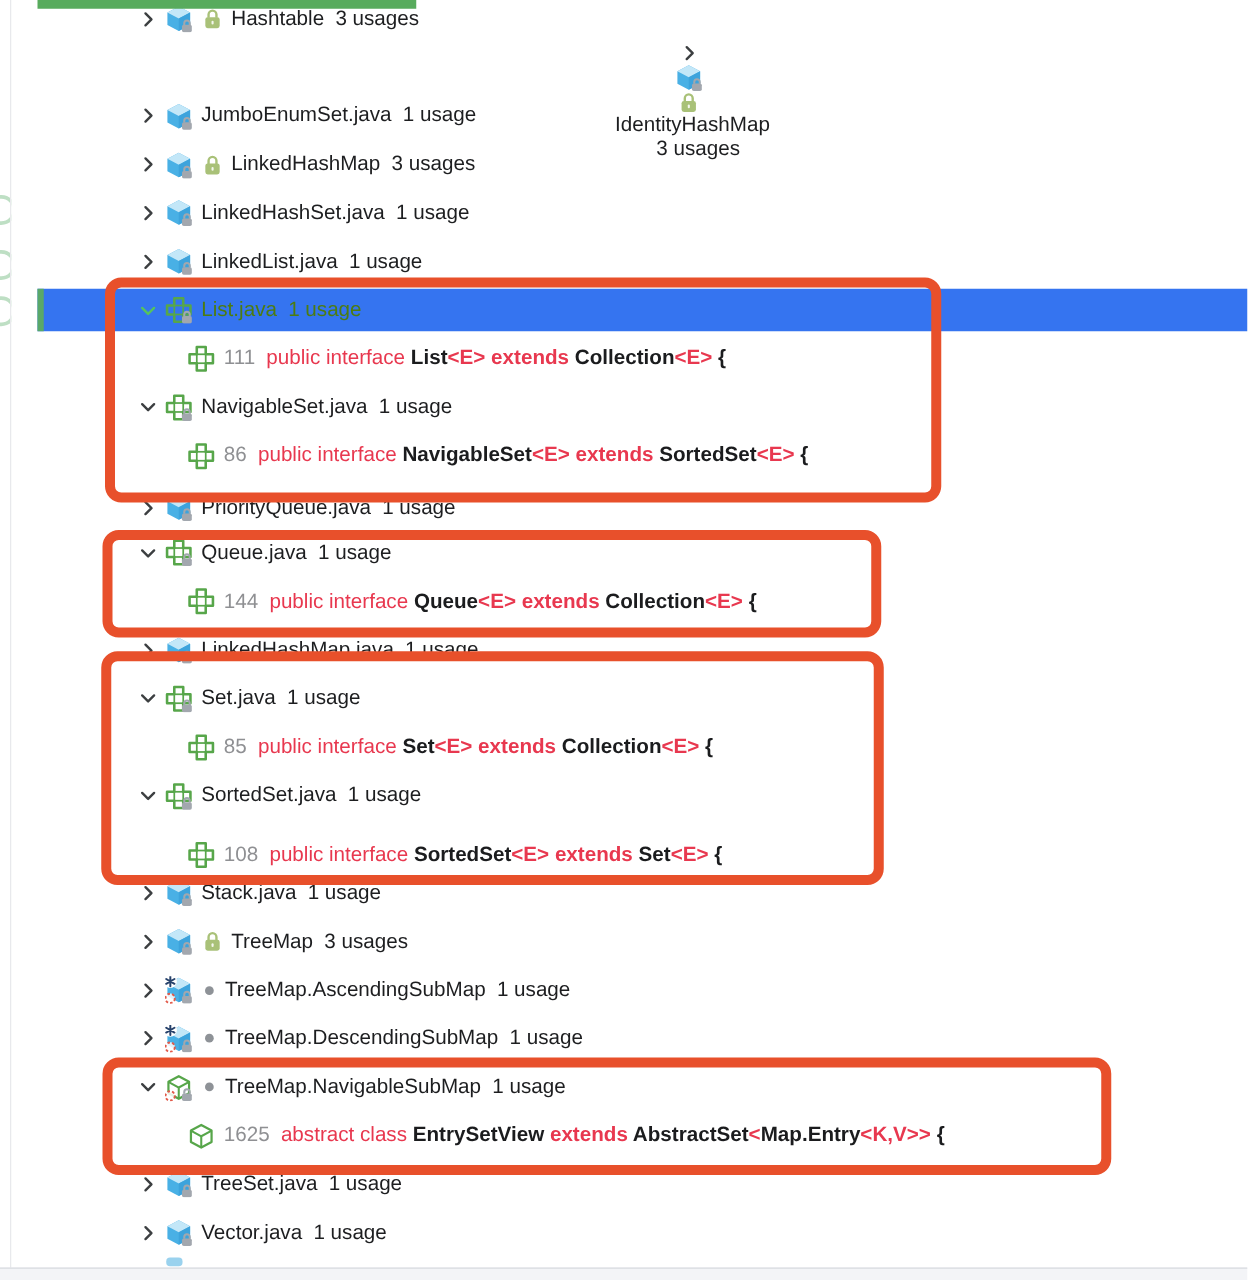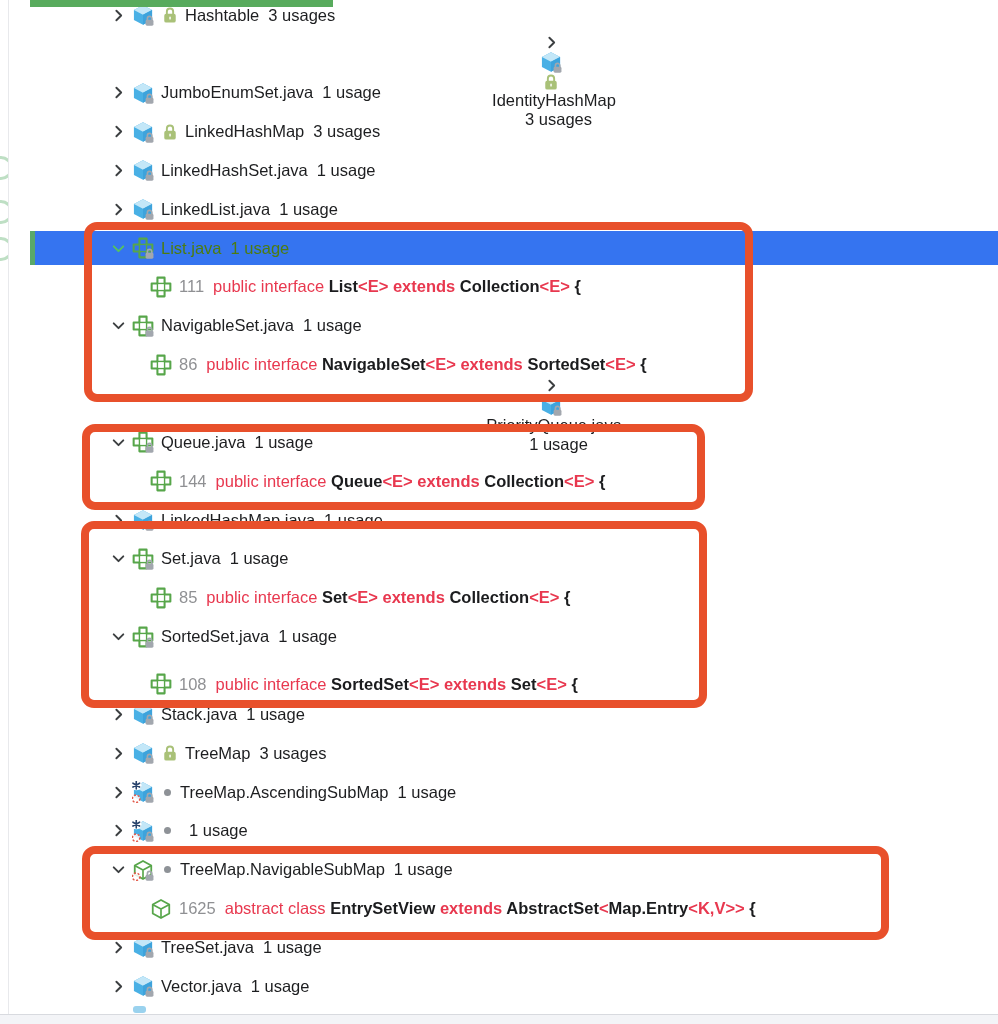--- a/index.html
+++ b/index.html
@@ -235,21 +235,21 @@
       <div class="row" style="top: 345.25px; height: 38.85px; padding-left: 141px;">
         <span class="node-icon">
           <svg viewBox="0 0 16 16" xmlns="http://www.w3.org/2000/svg">
             <path d="M5.4 1.2h5.2v4.2h4.2v5.2h-4.2v4.2H5.4v-4.2H1.2V5.4h4.2Z" fill="none" stroke="#57A64A" stroke-width="1.5" stroke-linejoin="round"></path>
             <rect x="5.4" y="5.4" width="5.2" height="5.2" fill="none" stroke="#57A64A" stroke-width="1"></rect>
           </svg>
         </span>
         <span class="line-num">86</span>
         <span><span class="seg-kw">public interface </span><span class="seg-name">NavigableSet</span><span class="seg-gen">&lt;E&gt;</span><span class="seg-kwb"> extends </span><span class="seg-name">SortedSet</span><span class="seg-gen">&lt;E&gt;</span><span class="seg-brace"> {</span></span>
       </div>
-      <div class="row" style="top: 377px; height: 38.85px; padding-left: 101px; flex-direction: column;">
+      <div class="row" style="top: 387px; height: 38.85px; padding-left: 101px;">
         <span class="chev">
           <svg viewBox="0 0 16 16" xmlns="http://www.w3.org/2000/svg">
             <path d="M6 3.5 10.5 8 6 12.5" fill="none" stroke="currentColor" stroke-width="1.8" stroke-linecap="round" stroke-linejoin="round"></path>
           </svg>
         </span>
         <span class="node-icon">
           <svg viewBox="0 0 16 16" xmlns="http://www.w3.org/2000/svg">
             <path d="M8 .9 14.6 4.4v7.2L8 15.1 1.4 11.6V4.4Z" fill="#49B0E5"></path>
             <path d="M1.4 4.4 8 .9l6.6 3.5L8 7.9Z" fill="#C3E7F8"></path>
             <path d="M8 7.9 14.6 4.4v7.2L8 15.1Z" fill="#3DA3DC"></path>
@@ -442,20 +442,21 @@
             <g stroke="#27426B" stroke-width="1.15" stroke-linecap="round">
               <path d="M3.1 0.2v5.6M0.7 1.6l4.8 2.8M5.5 1.6 0.7 4.4"></path>
             </g>
             <circle cx="3" cy="12.9" r="2.8" fill="#fff" opacity="0.85"></circle>
             <circle cx="3" cy="12.9" r="2.7" fill="none" stroke="#E25A4A" stroke-width="1.1" stroke-dasharray="1.5 1.2"></circle>
             <path d="M11.2 11.6v-1a1.6 1.6 0 0 1 3.2 0v1" stroke="#A2A7AE" stroke-width="1.2" fill="none"></path>
             <rect x="9.9" y="11.5" width="5.7" height="4.3" rx="1" fill="#A2A7AE"></rect>
           </svg>
         </span>
         <span class="vis-dot"></span>
+        <span>TreeMap.DescendingSubMap</span>
         <span class="count">1 usage</span>
       </div>
       <div class="row" style="top: 850.3px; height: 38.85px; padding-left: 101px;">
         <span class="chev">
           <svg viewBox="0 0 16 16" xmlns="http://www.w3.org/2000/svg">
             <path d="M3.5 6 8 10.5 12.5 6" fill="none" stroke="currentColor" stroke-width="1.8" stroke-linecap="round" stroke-linejoin="round"></path>
           </svg>
         </span>
         <span class="node-icon">
           <svg viewBox="0 0 16 16" xmlns="http://www.w3.org/2000/svg">

